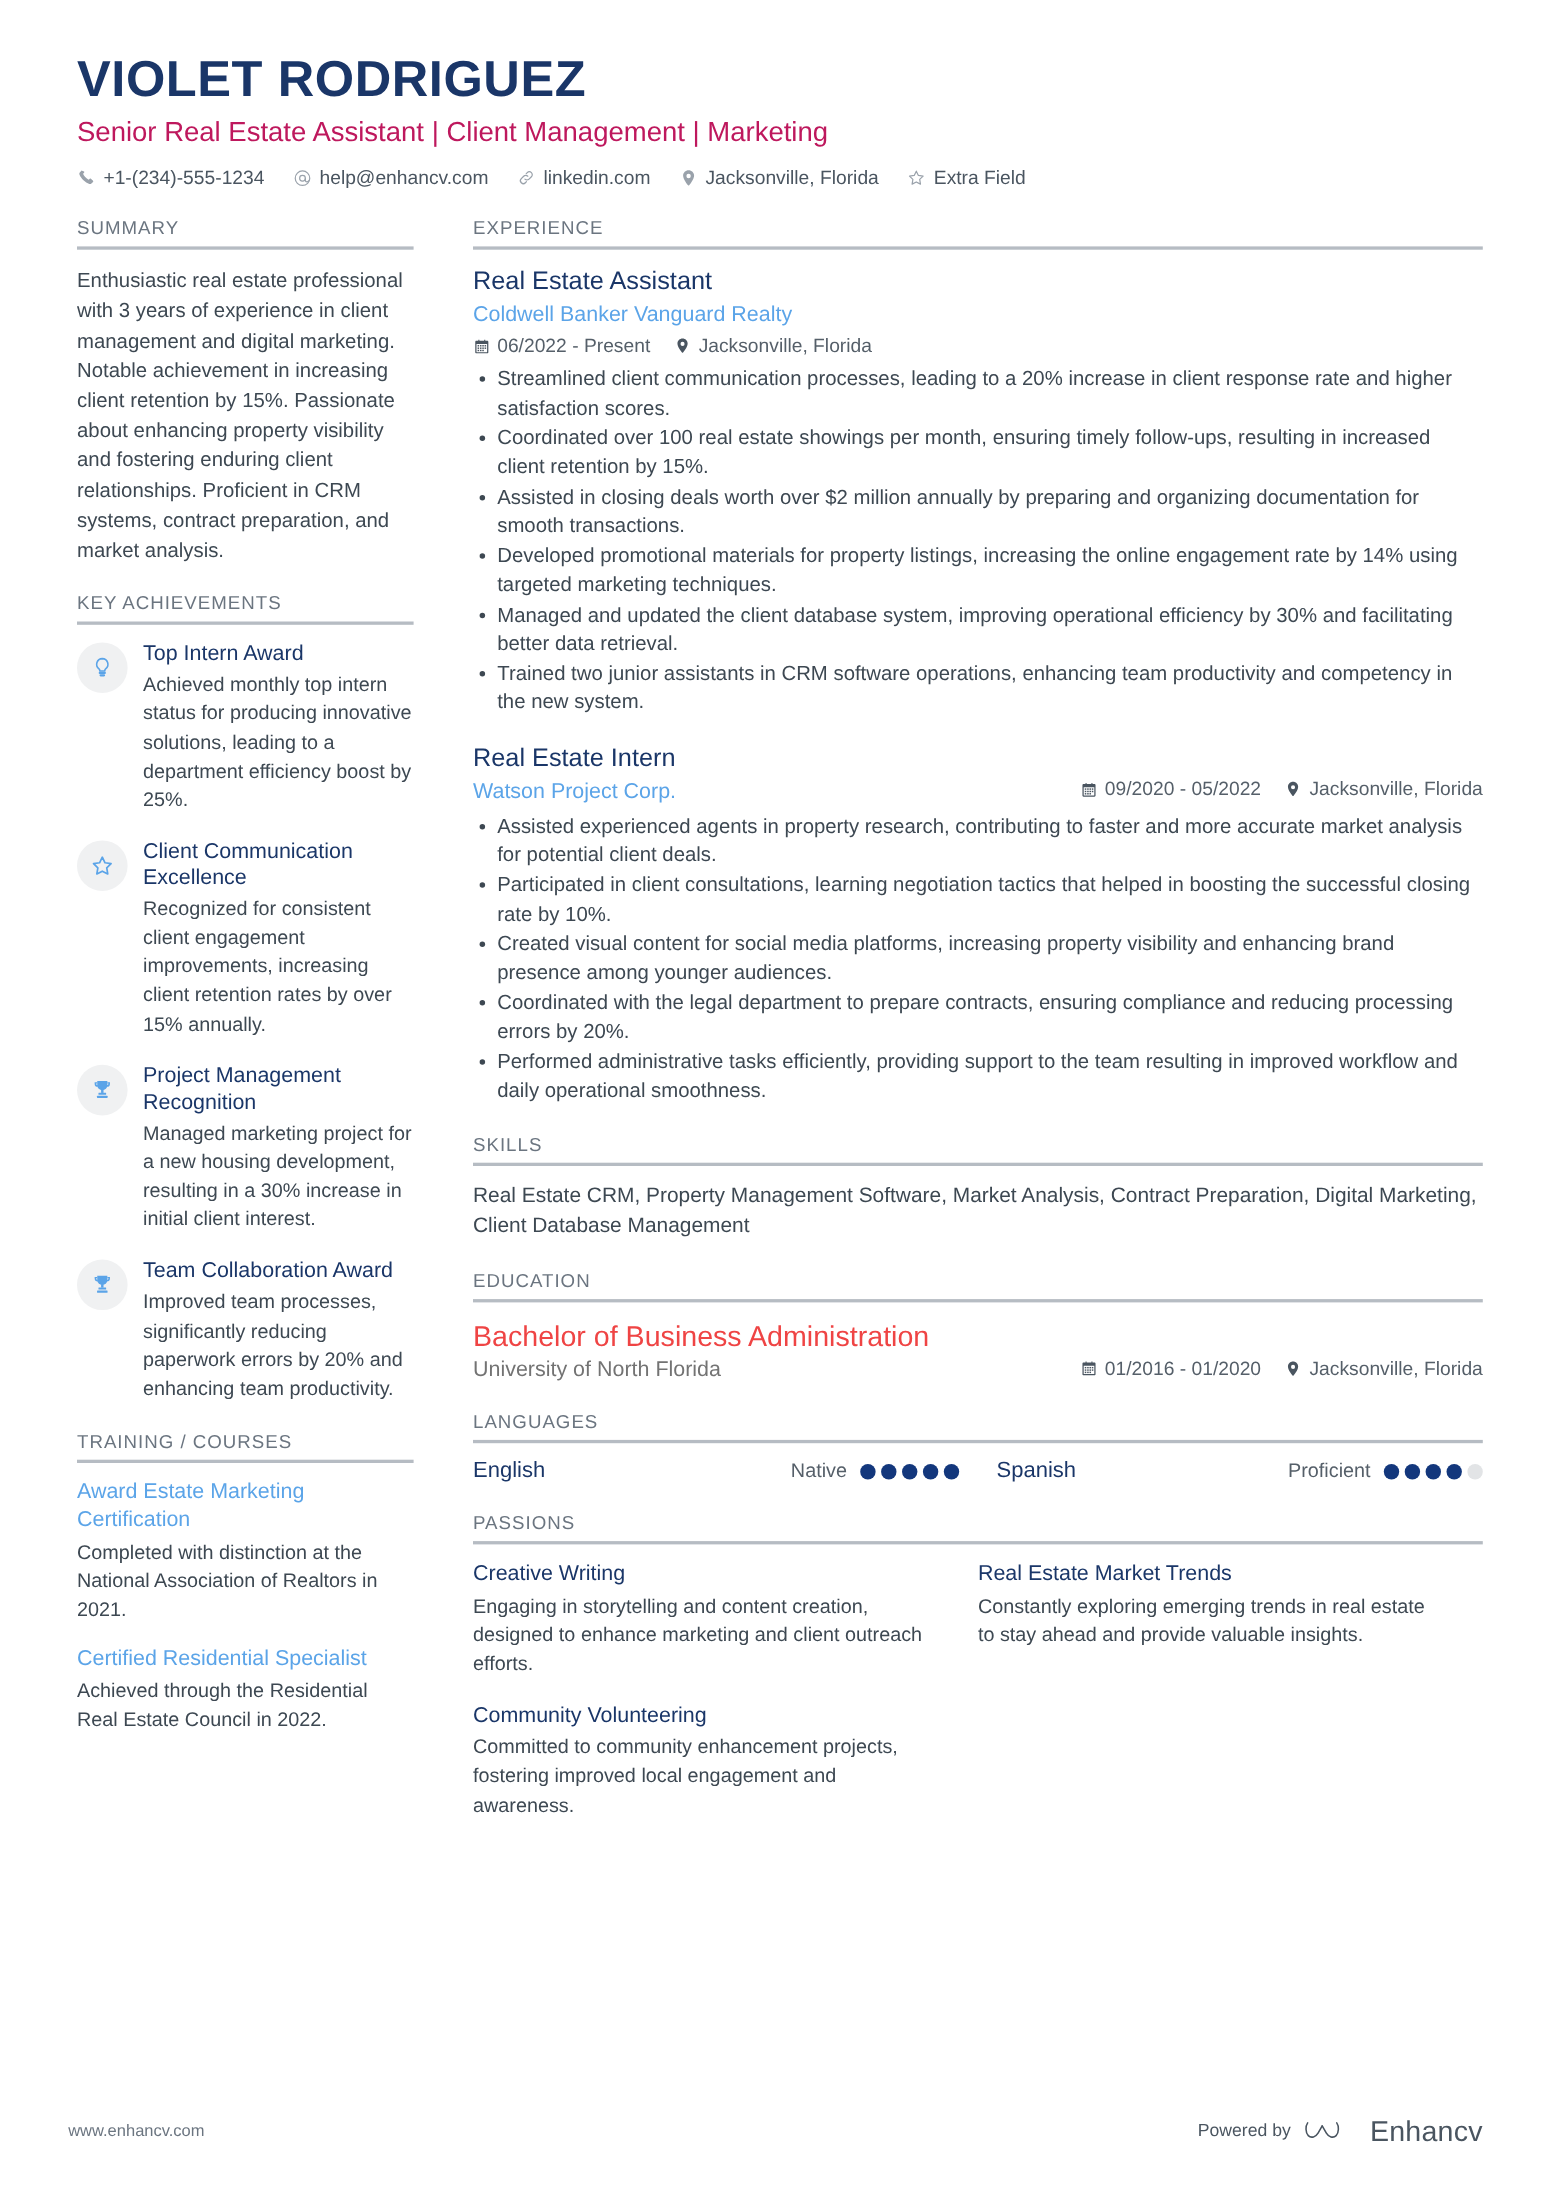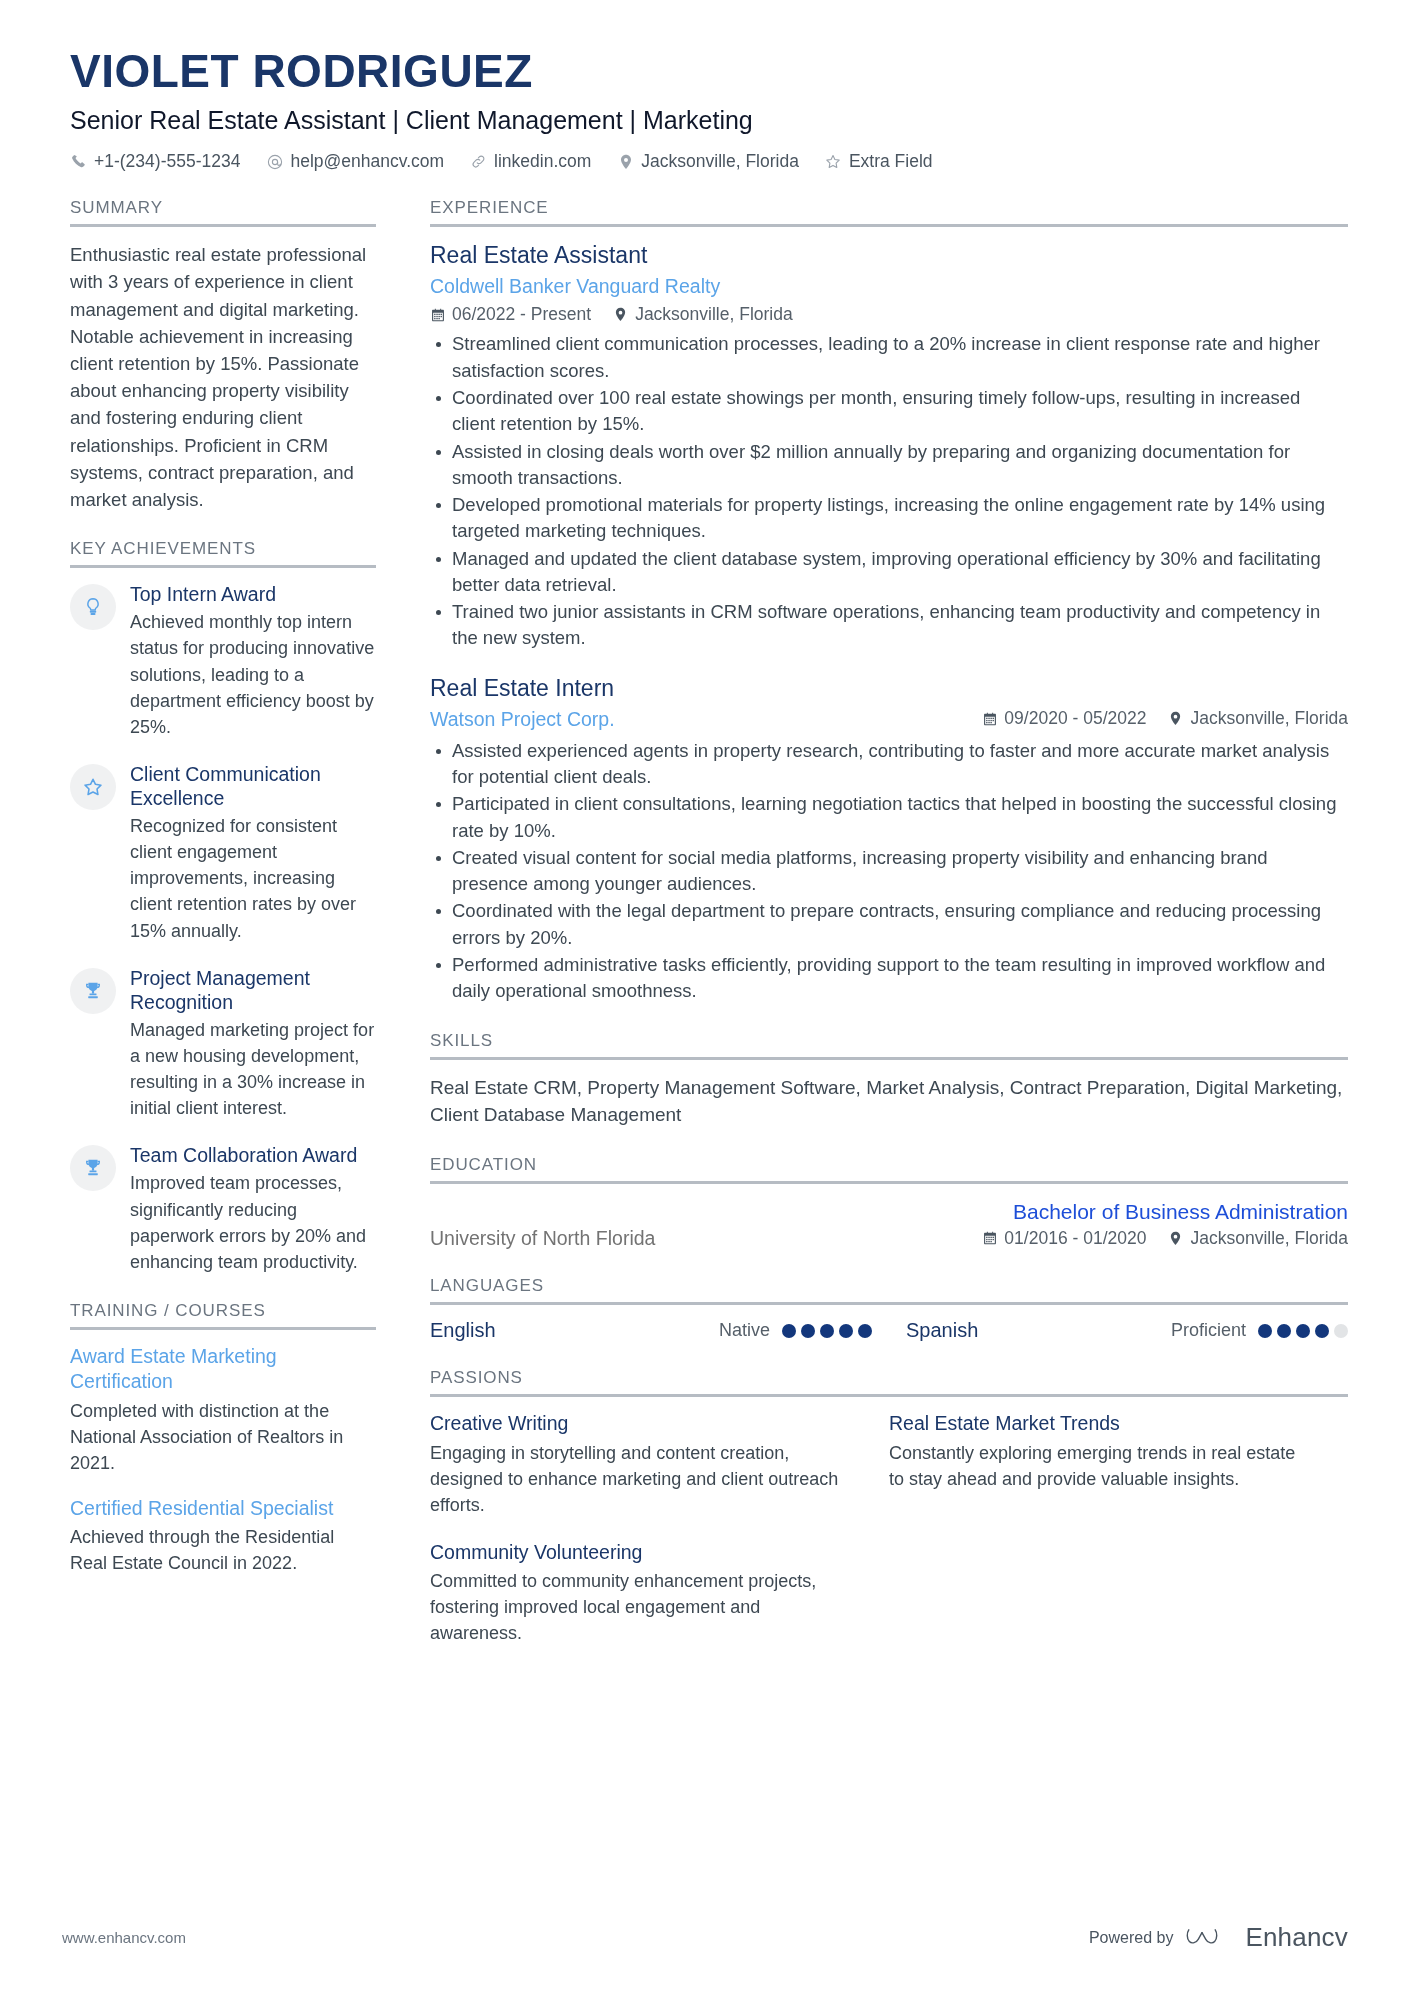--- a/index.html
+++ b/index.html
@@ -23,21 +23,21 @@
   .name {
     font-family: "Liberation Sans", sans-serif;
     font-size: 46px;
     font-weight: 700;
     letter-spacing: 0.5px;
     color: #1a3668;
     line-height: 1.12;
   }
   .headline {
     font-size: 25px;
-    color: #0f172a;
+    color: #be185d;
     line-height: 1.35;
     margin-top: 6px;
     font-weight: 400;
   }
   .contact-row {
     display: flex;
     flex-wrap: wrap;
     align-items: center;
     gap: 0;
     margin-top: 14px;
@@ -217,24 +217,23 @@
 
   
   .skills-text {
     font-size: 19px;
     line-height: 1.45;
     color: #3d4852;
   }
 
   
   .edu-title {
-    font-size: 21px;
-    color: #1d4ed8;
+    font-size: 26px;
+    color: #ef4444;
     line-height: 1.32;
-    text-align: right;
   }
   .edu-row {
     display: flex;
     align-items: baseline;
     margin-top: 2px;
   }
   .edu-school {
     font-size: 19.5px;
     color: #737373;
     flex: 0 0 auto;

